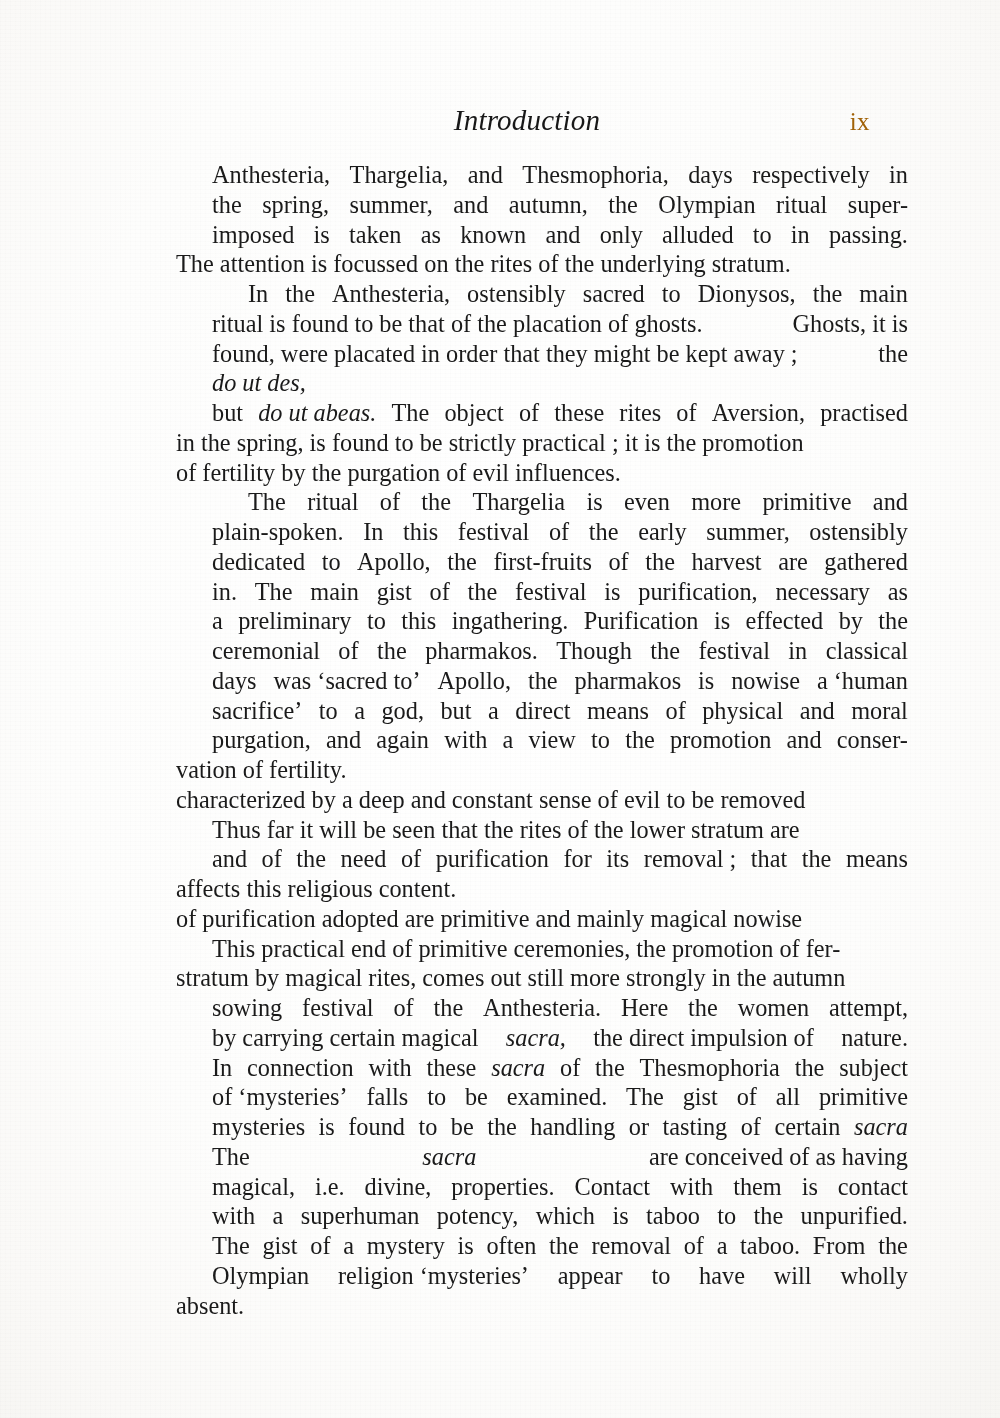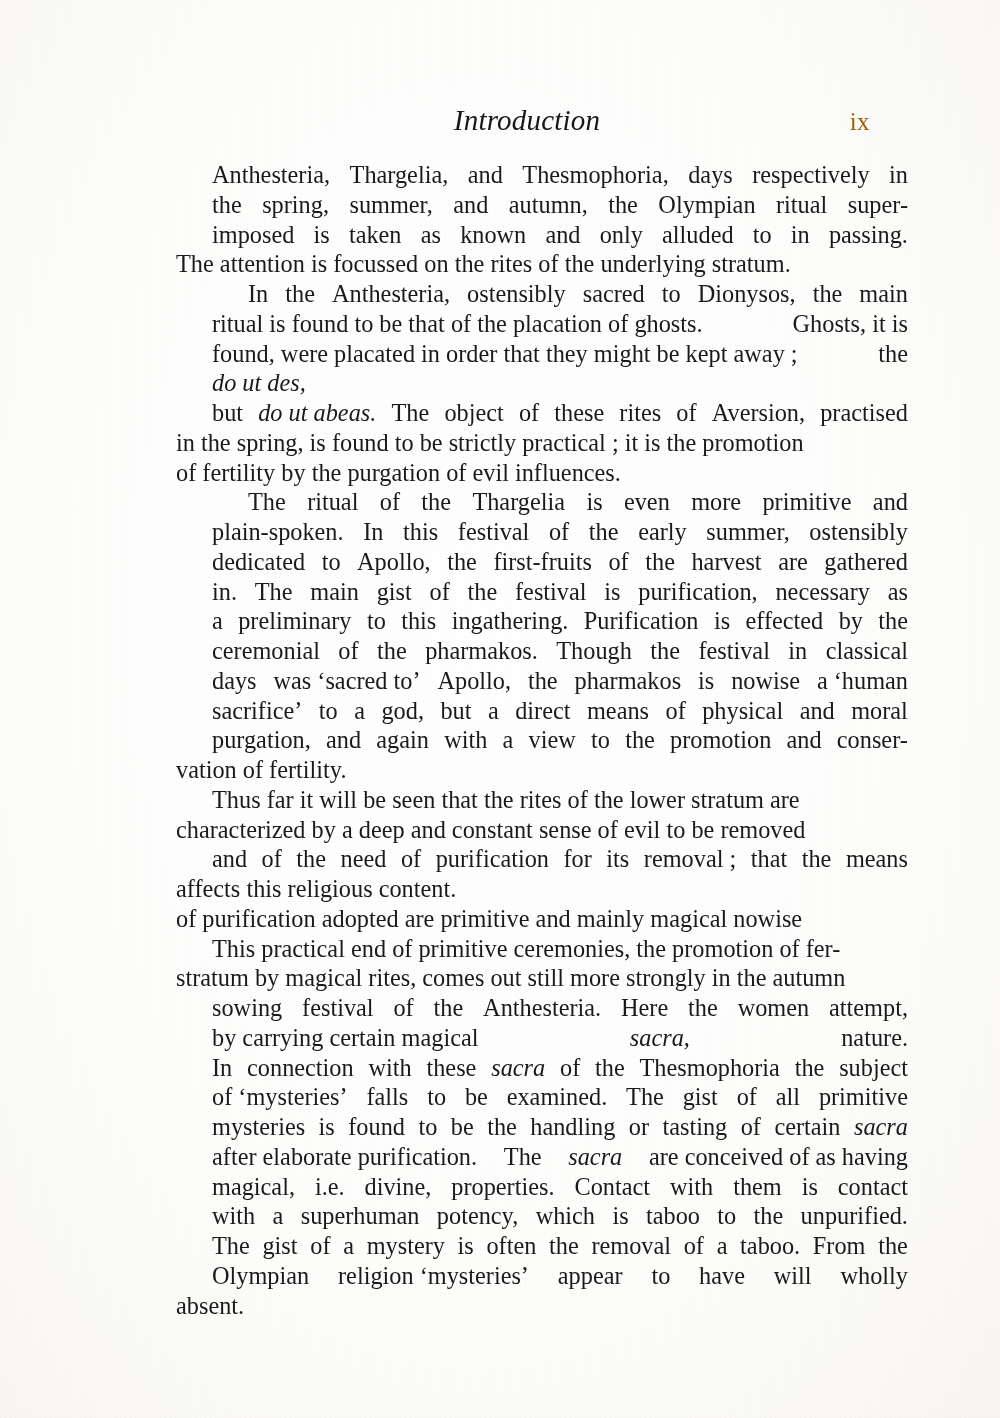--- a/index.html
+++ b/index.html
@@ -294,22 +294,22 @@
         <span>with</span>
         <span>a</span>
         <span>view</span>
         <span>to</span>
         <span>the</span>
         <span>promotion</span>
         <span>and</span>
         <span>conser-</span>
       </div>
       <div class="ln last"><span>vation of fertility.</span></div>
+      <div class="ln last"><span>characterized by a deep and constant sense of evil to be removed</span></div>
       <div class="ln last"><span class="indent"></span><span>Thus far it will be seen that the rites of the lower stratum are</span></div>
-      <div class="ln last"><span>characterized by a deep and constant sense of evil to be removed</span></div>
       <div class="ln just">
         <span>and</span>
         <span>of</span>
         <span>the</span>
         <span>need</span>
         <span>of</span>
         <span>purification</span>
         <span>for</span>
         <span>its</span>
         <span>removal ;</span>
@@ -328,20 +328,21 @@
         <span>the</span>
         <span>Anthesteria.</span>
         <span>Here</span>
         <span>the</span>
         <span>women</span>
         <span>attempt,</span>
       </div>
       <div class="ln just">
         <span>by carrying certain magical</span>
         <i>sacra,</i>
+        <span>the direct impulsion of</span>
         <span>nature.</span>
       </div>
       <div class="ln just">
         <span>In</span>
         <span>connection</span>
         <span>with</span>
         <span>these</span>
         <i>sacra</i>
         <span>of</span>
         <span>the</span>
@@ -369,21 +370,20 @@
         <span>be</span>
         <span>the</span>
         <span>handling</span>
         <span>or</span>
         <span>tasting</span>
         <span>of</span>
         <span>certain</span>
         <i>sacra</i>
       </div>
       <div class="ln just">
-        <span>after elaborate purification.</span>
         <span>The</span>
         <i>sacra</i>
         <span>are conceived of as having</span>
       </div>
       <div class="ln just">
         <span>magical,</span>
         <span>i.e.</span>
         <span>divine,</span>
         <span>properties.</span>
         <span>Contact</span>

